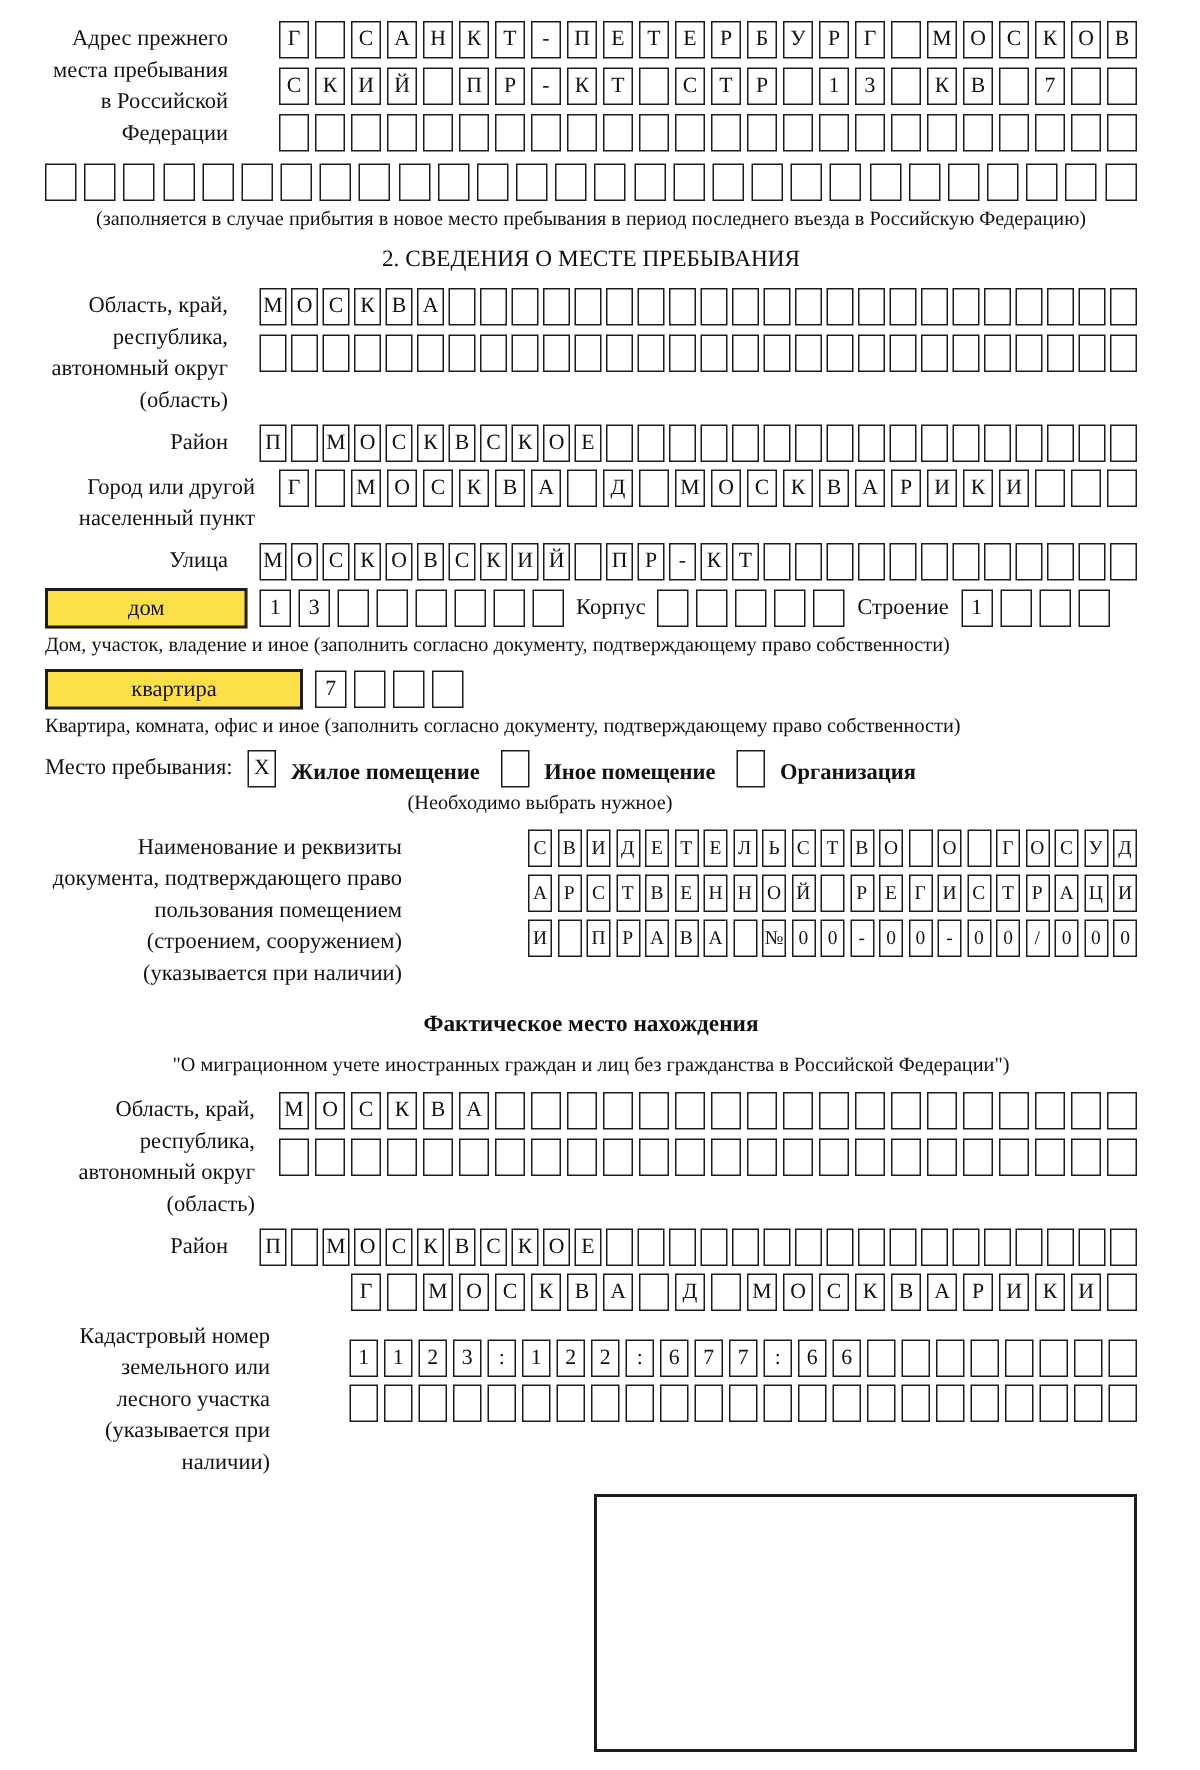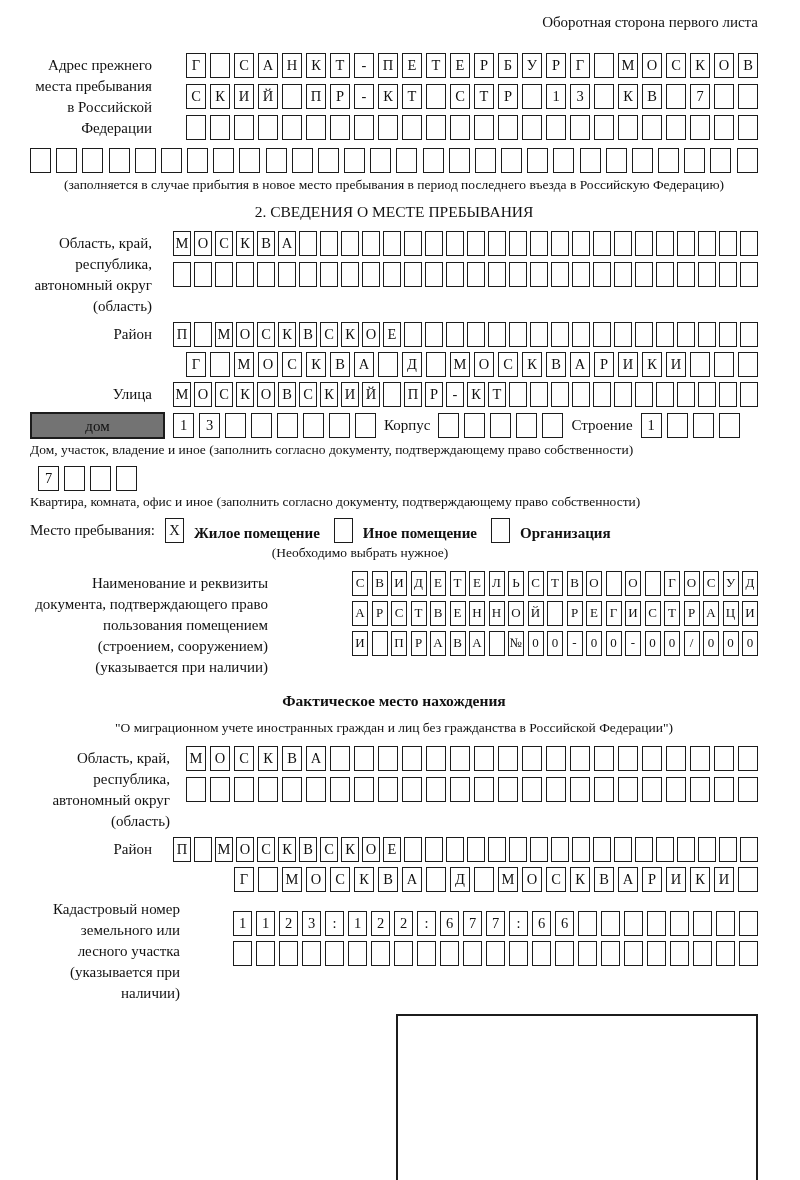--- a/index.html
+++ b/index.html
@@ -44,21 +44,21 @@
 
   .row-block { display: flex; align-items: flex-start; margin-bottom: 5px; }
   .w120 { width: 122px; }
   .w135 { width: 140px; }
   .w150 { width: 150px; }
   .w175 { width: 178px; }
   .w230 { width: 238px; }
 
   .bigbox {
     border: 2px solid #1c1c1c; height: 27px; text-align: center;
-    font-size: 15px; line-height: 24px; background: #737373;
+    font-size: 15px; line-height: 24px; background: #fde047;
   }
   .house-line { display: flex; align-items: center; margin-bottom: 3px; }
   .house-line .lbl { font-size: 15px; margin: 0 8px; }
   .caption { font-size: 13.5px; margin: 2px 0 8px 0; }
 
   .stay-line { display: flex; align-items: center; margin: 6px 0 2px 0; font-size: 15px; }
   .checkbox {
     display: inline-block; width: 19px; height: 25px; border: 1.6px solid #1c1c1c;
     text-align: center; font-size: 14.5px; line-height: 22px; background: #fff;
   }
@@ -74,21 +74,20 @@
   .stamp-wrap { margin-top: 10px; }
   .stamp-box {
     width: 362px; height: 172px; border: 2px solid #1c1c1c; margin-left: auto; background: #fff;
   }
 </style>
 </head>
 <body>
 
 <div class="page">
 
-  <div class="header-note">Оборотная сторона первого листа</div>
 
   <div class="prev-address">
     <div class="flex-row">
       <div class="label w120">Адрес прежнего места пребывания в Российской Федерации</div>
       <div class="grid-col">
         <div class="cells cells24">
             <span class="cell">Г</span>
             <span class="cell"></span>
             <span class="cell">С</span>
             <span class="cell">А</span>
@@ -296,20 +295,21 @@
         <span class="cell"></span>
         <span class="cell"></span>
         <span class="cell"></span>
         <span class="cell"></span>
         <span class="cell"></span>
         <span class="cell"></span>
       </div>
   </div>
 
   <div class="row-block">
+    <div class="label w135">Город или другой населенный пункт</div>
     <div class="grid-col cells cells24">
         <span class="cell">Г</span>
         <span class="cell"></span>
         <span class="cell">М</span>
         <span class="cell">О</span>
         <span class="cell">С</span>
         <span class="cell">К</span>
         <span class="cell">В</span>
         <span class="cell">А</span>
         <span class="cell"></span>
@@ -390,20 +390,21 @@
     <div class="cells cellsS">
         <span class="cell">1</span>
         <span class="cell"></span>
         <span class="cell"></span>
         <span class="cell"></span>
       </div>
   </div>
   <div class="caption">Дом, участок, владение и иное (заполнить согласно документу, подтверждающему право собственности)</div>
 
   <div class="house-line">
+    <div class="bigbox" style="width:172px;">квартира</div>
     <div style="width:8px;"></div>
     <div class="cells cellsS">
         <span class="cell">7</span>
         <span class="cell"></span>
         <span class="cell"></span>
         <span class="cell"></span>
       </div>
   </div>
   <div class="caption">Квартира, комната, офис и иное (заполнить согласно документу, подтверждающему право собственности)</div>
 

